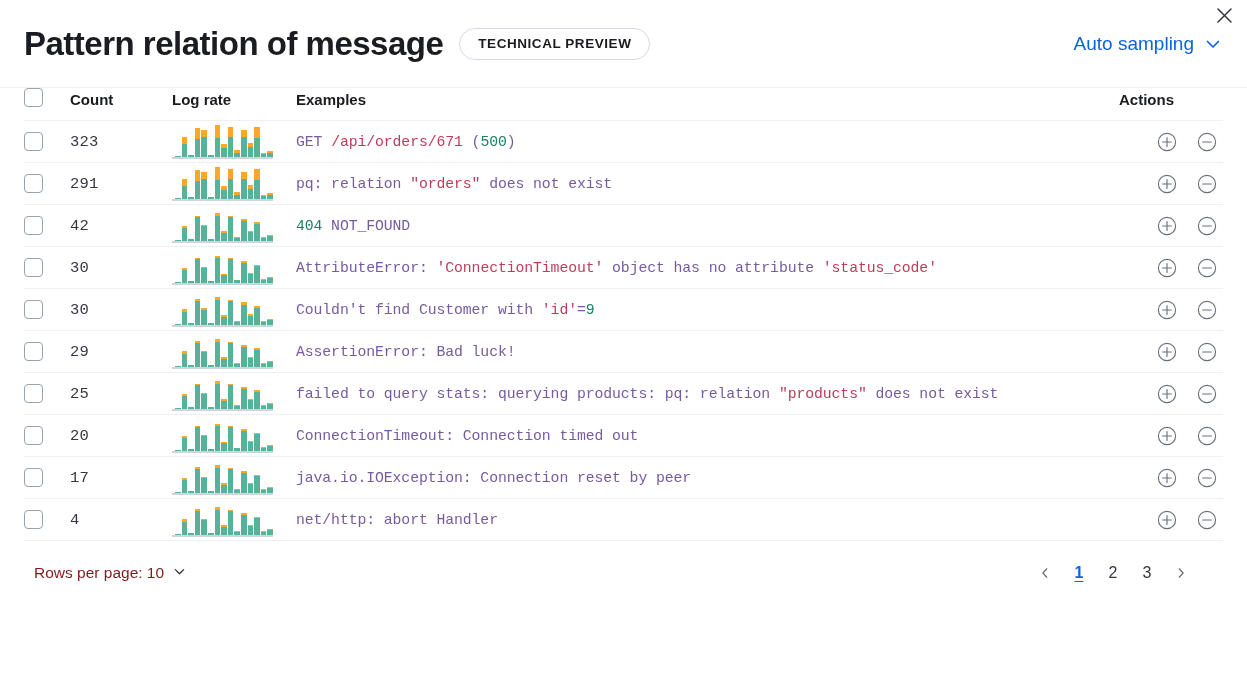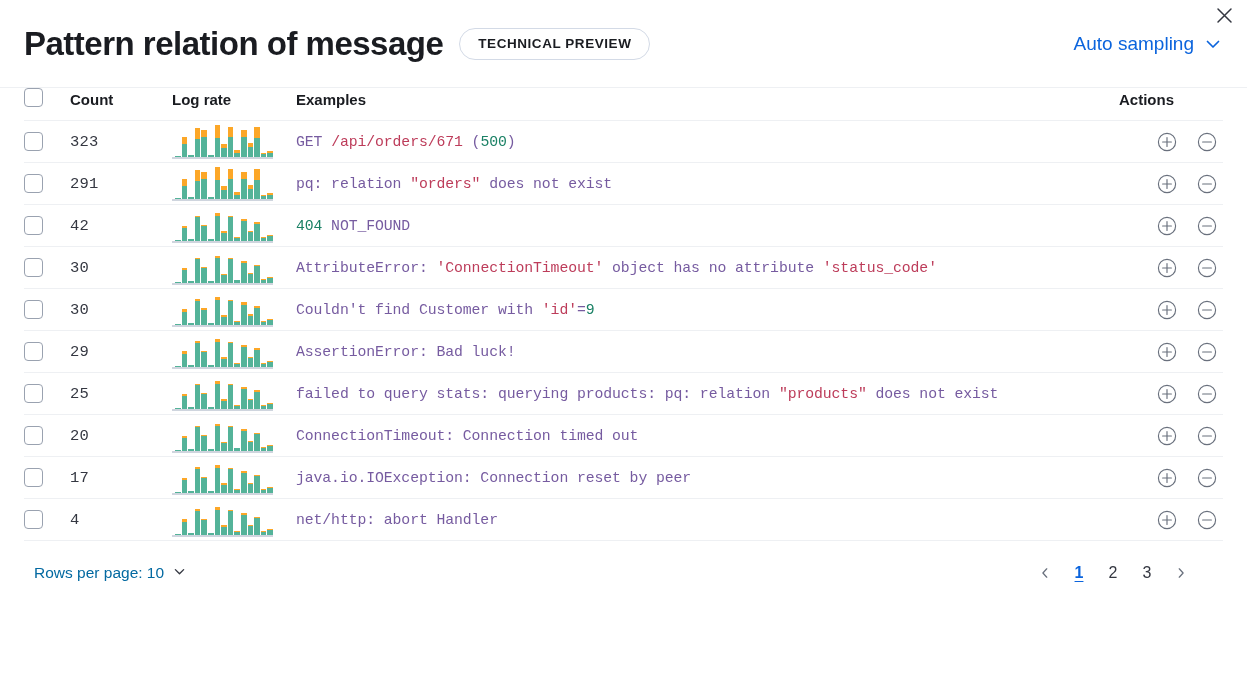--- a/index.html
+++ b/index.html
@@ -172,21 +172,21 @@
 
   
   .table-footer {
     display: flex;
     align-items: center;
     justify-content: space-between;
     padding: 18px 28px 0 10px;
   }
   .rows-per-page {
     display: flex; align-items: center; gap: 8px;
-    font-size: 15.5px; color: #0369a1; cursor: pointer;
+    font-size: 15.5px; color: #7f1d1d; cursor: pointer;
   }
   .pagination { display: flex; align-items: center; gap: 6px; }
   .pg-arrow {
     width: 28px; height: 28px;
     display: flex; align-items: center; justify-content: center;
     color: #69707d; cursor: pointer;
   }
   .pg-num {
     min-width: 28px; height: 28px;
     display: flex; align-items: center; justify-content: center;

